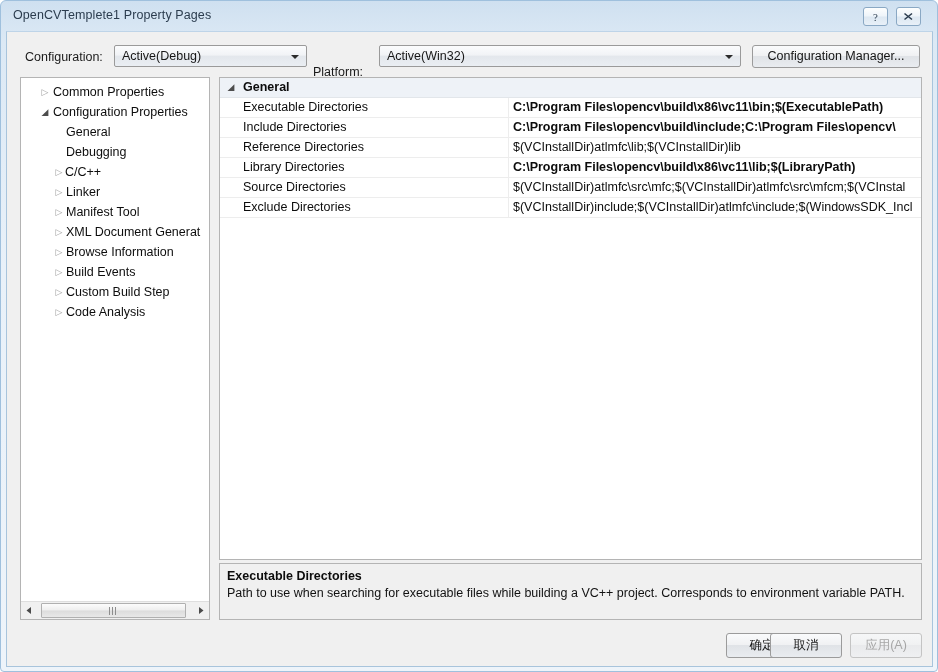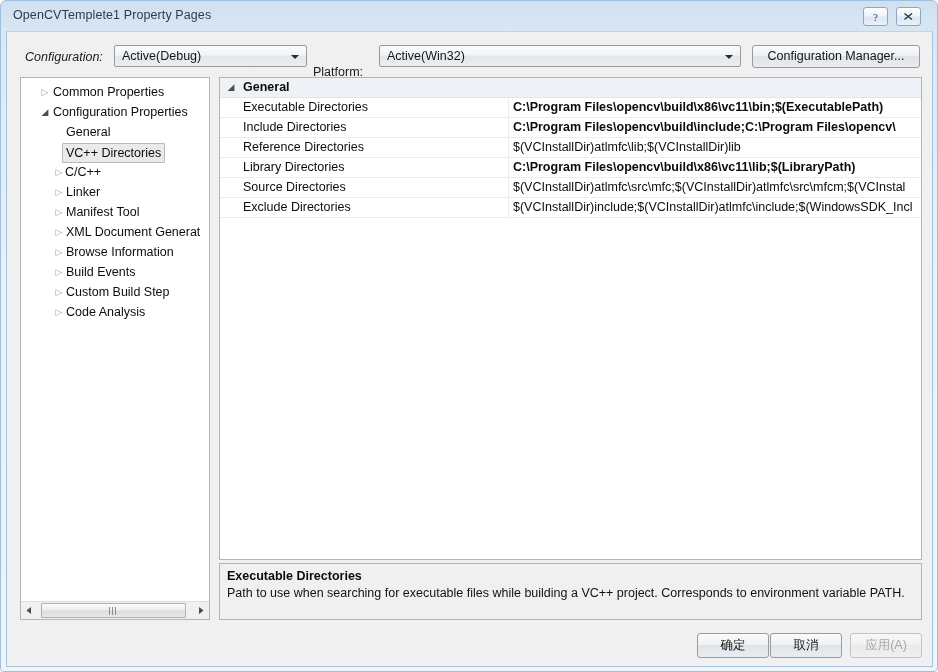--- a/index.html
+++ b/index.html
@@ -59,21 +59,21 @@
   #btn-close { left: 895px; }
   .caption-btn svg { display: block; margin: 2px auto 0 auto; }
 
   
   .lbl {
     position: absolute;
     font-size: 12.5px;
     color: #1a1a1a;
     white-space: nowrap;
   }
-  #lbl-configuration { left: 24px; top: 49px; font-style: italic; }
+  #lbl-configuration { left: 24px; top: 49px; }
   #lbl-platform { left: 312px; top: 49px; margin-top: 15px; }
 
   .combo {
     position: absolute;
     box-sizing: border-box;
     height: 22px;
     background: linear-gradient(to bottom, #fbfcfd 0%, #f1f3f6 46%, #e3e7ec 50%, #eaeef3 100%);
     border: 1px solid #9a9a9a;
     border-radius: 2px;
     cursor: default;
@@ -304,21 +304,21 @@
     background: linear-gradient(to bottom, #fafbfc 0%, #f0f1f3 46%, #e0e3e7 50%, #e9ecf0 100%);
     border: 1px solid #9b9b9b;
     border-radius: 3px;
     font-size: 12.5px;
     color: #141414;
     text-align: center;
     line-height: 23px;
     cursor: default;
     font-family: "Liberation Sans", sans-serif;
   }
-  #btn-ok { left: 696px; width: 72px; }
+  #btn-ok { left: 725px; width: 72px; }
   #btn-cancel { left: 769px; width: 72px; }
   #btn-apply {
     left: 849px; width: 72px;
     color: #a6a6a6;
     border-color: #c4c4c4;
     background: linear-gradient(to bottom, #f6f7f8 0%, #f0f1f2 46%, #e9eaec 50%, #eff0f2 100%);
   }
 </style>
 </head>
 <body>
@@ -364,23 +364,23 @@
           <span class="tlabel" style="left: 32px; text-align: center;">Common Properties</span>
         </div>
         <div class="tree-row">
           <span class="exp open" style="left: 17px;">◢</span>
           <span class="tlabel" style="left: 32px;">Configuration Properties</span>
         </div>
         <div class="tree-row">
           <span class="exp" style="left: 31px;"></span>
           <span class="tlabel" style="left: 45px;">General</span>
         </div>
-        <div class="tree-row selected">
+        <div class="tree-row">
           <span class="exp" style="left: 31px;"></span>
-          <span class="tlabel" style="left: 45px;">VC++ Directories</span>
+          <span class="tlabel" style="left: 45px;">Debugging</span>
         </div>
         <div class="tree-row">
           <span class="exp" style="left: 31px;">▷</span>
           <span class="tlabel" style="left: 44px;">C/C++</span>
         </div>
         <div class="tree-row">
           <span class="exp" style="left: 31px;">▷</span>
           <span class="tlabel" style="left: 45px;">Linker</span>
         </div>
         <div class="tree-row">

